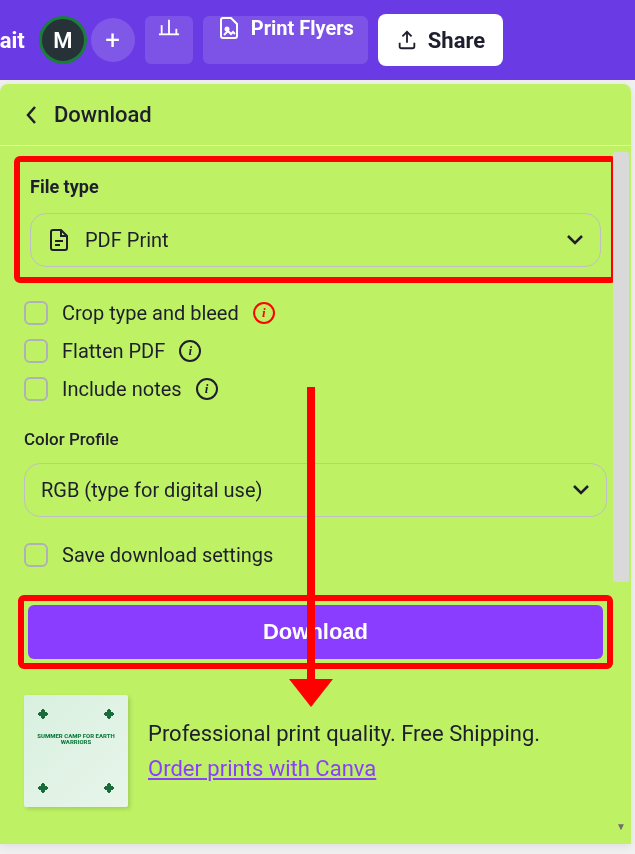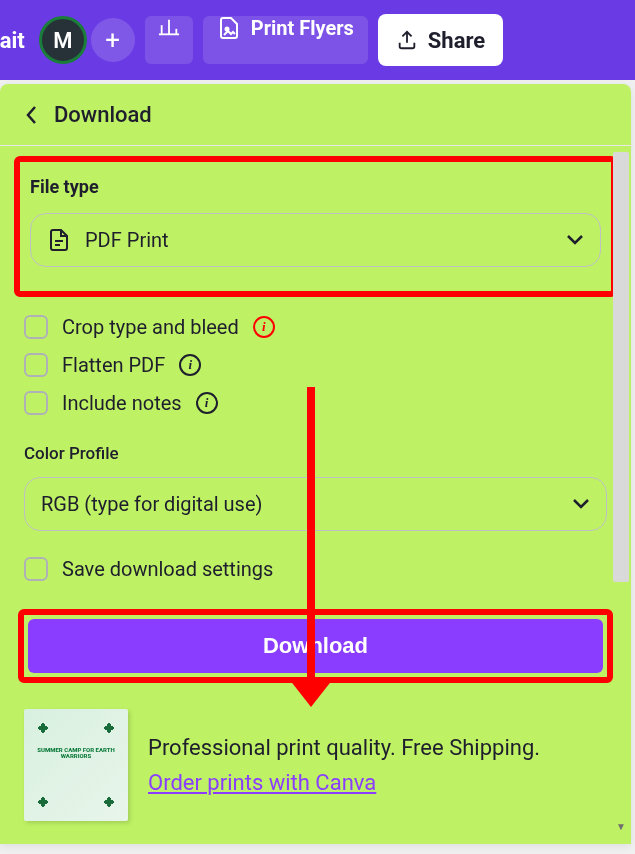--- a/index.html
+++ b/index.html
@@ -123,21 +123,21 @@
       gap: 14px;
       font-size: 20px;
       color: #1e1e2d;
       cursor: pointer;
       justify-content: center;
     }
     .select-box .chev { margin-left: auto; }
     .highlight-box {
       border: 6px solid #ff0000;
       border-radius: 6px;
-      padding: 14px 10px 24px 10px;
+      padding: 14px 10px 10px 10px;
       margin: -14px -10px 18px -10px;
     }
     .highlight-box-download {
       border: 6px solid #ff0000;
       border-radius: 6px;
       padding: 4px;
       margin: 28px -6px 0 -6px;
     }
     .checkbox-row {
       display: flex;

